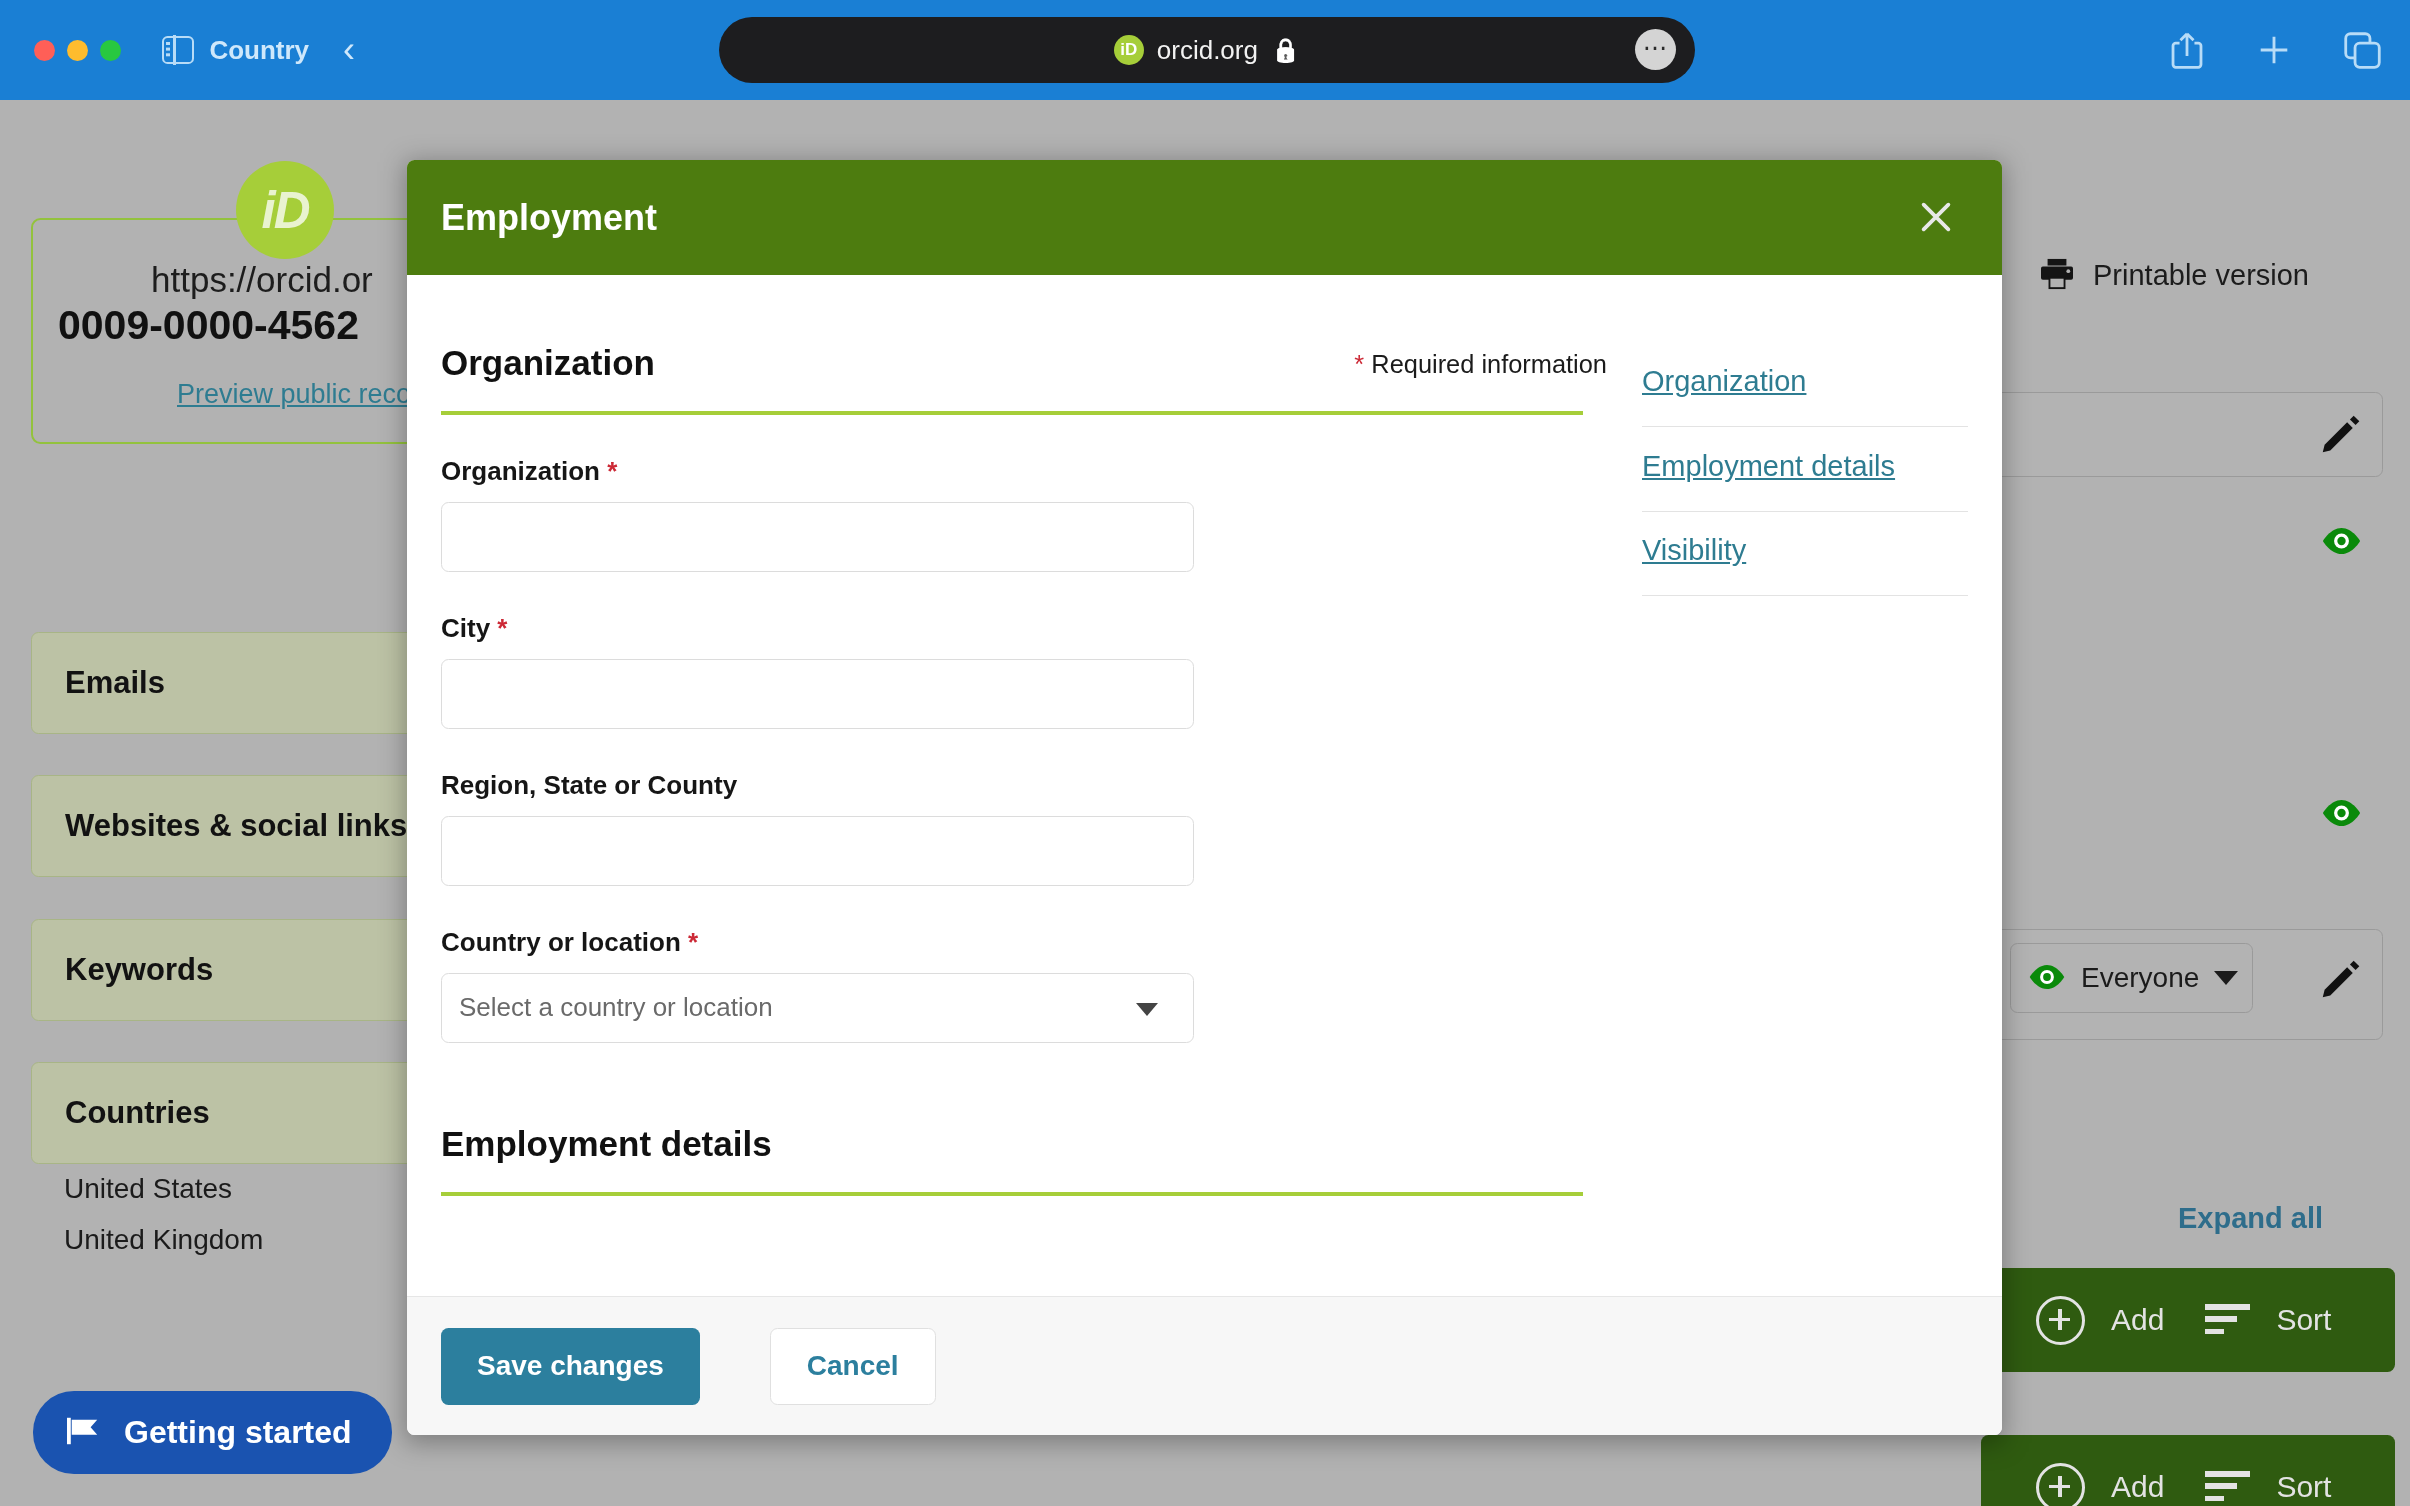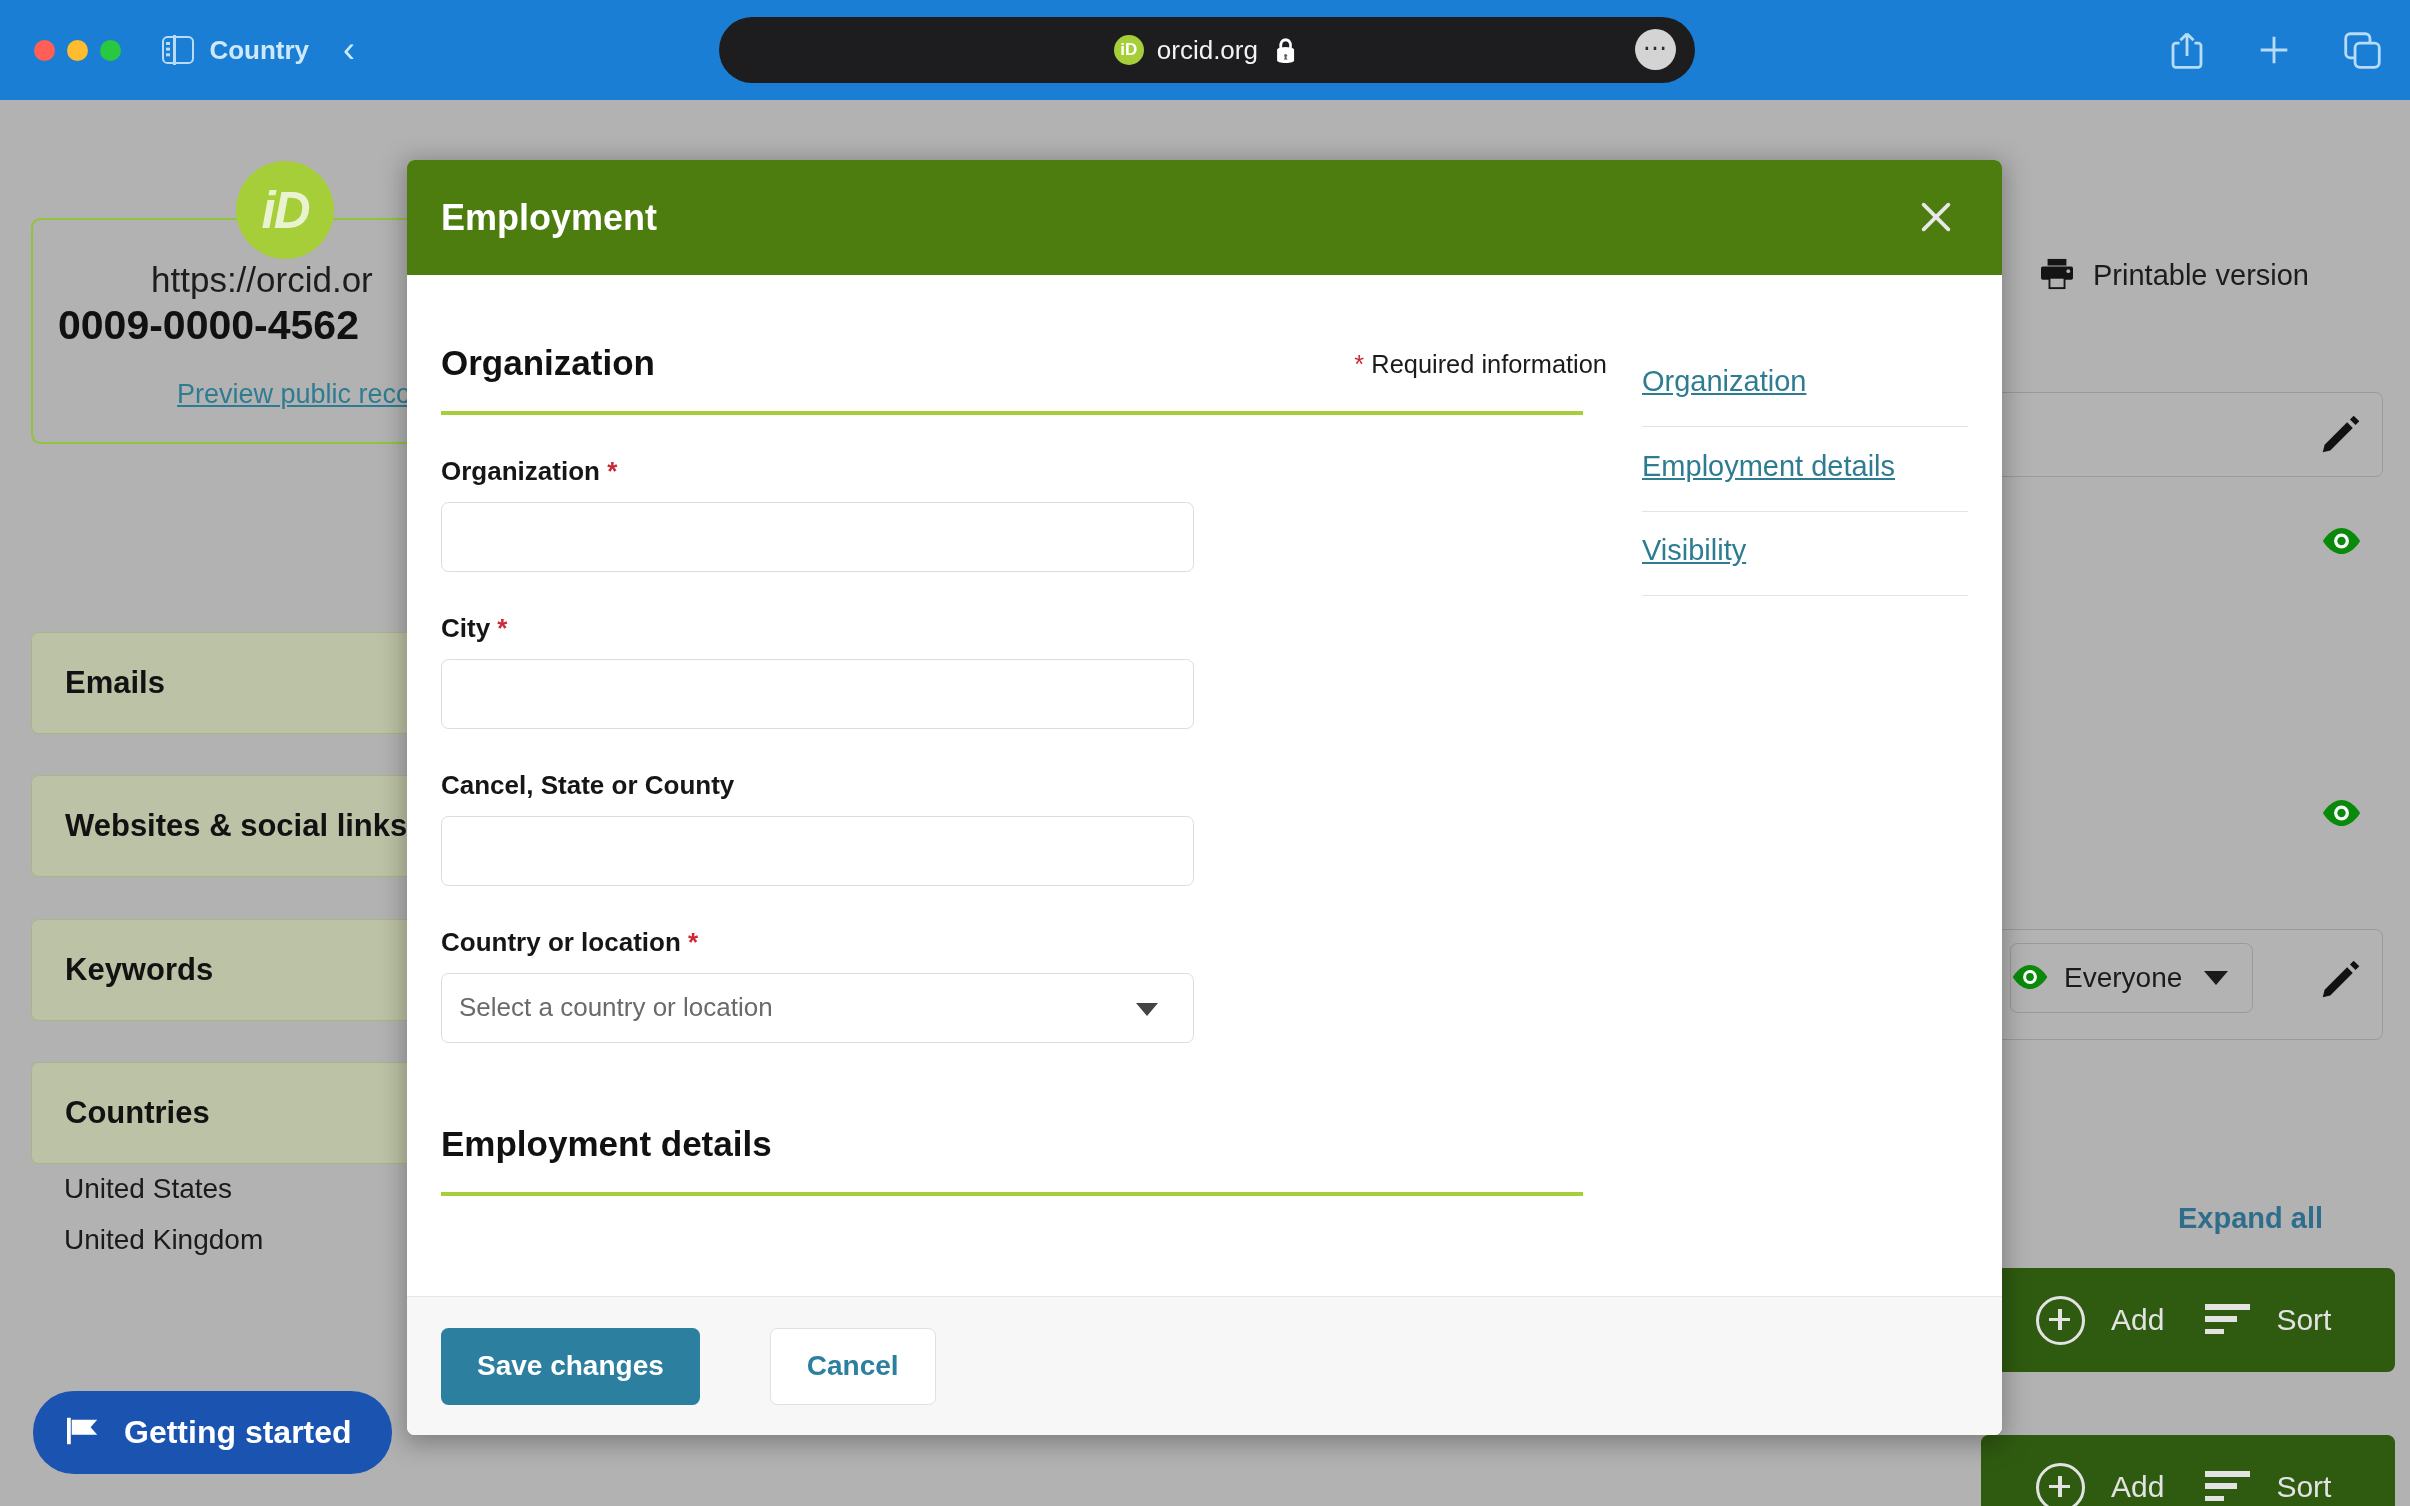--- a/index.html
+++ b/index.html
@@ -164,21 +164,21 @@
     position: absolute; right: 49px;
     width: 41px; height: 28px;
   }
   .eye-1 { top: 427px; }
   .eye-2 { top: 699px; }
 
   .vis-select {
     position: absolute; right: 158px; top: 843px;
     width: 243px; height: 70px;
     border: 1.9px solid #9a9a9a; border-radius: 7.5px;
-    display: flex; align-items: center; gap: 15px; 
+    display: flex; align-items: center; gap: 15px; padding-left: 17px;
   }
   .vis-label { font-size: 28px; color: #1b1b1b; }
   .caret-dn {
     width: 0; height: 0; margin-left: auto; margin-right: 24.5px;
     border-left: 12.2px solid transparent;
     border-right: 12.2px solid transparent;
     border-top: 14px solid #1b1b1b;
   }
 
   .expand-all {
@@ -525,21 +525,21 @@
       <div class="field">
         <div class="field-label">
           <span>City</span>
           <span class="req-star">*</span>
         </div>
         <input class="field-input" type="text" value="" style="">
       </div>
 
       <div class="field">
         <div class="field-label">
-          <span>Cancel, State or County</span>
+          <span>Region, State or County</span>
         </div>
         <input class="field-input" type="text" value="" style="">
       </div>
 
       <div class="field">
         <div class="field-label">
           <span>Country or location</span>
           <span class="req-star">*</span>
         </div>
         <div class="select-wrap">

